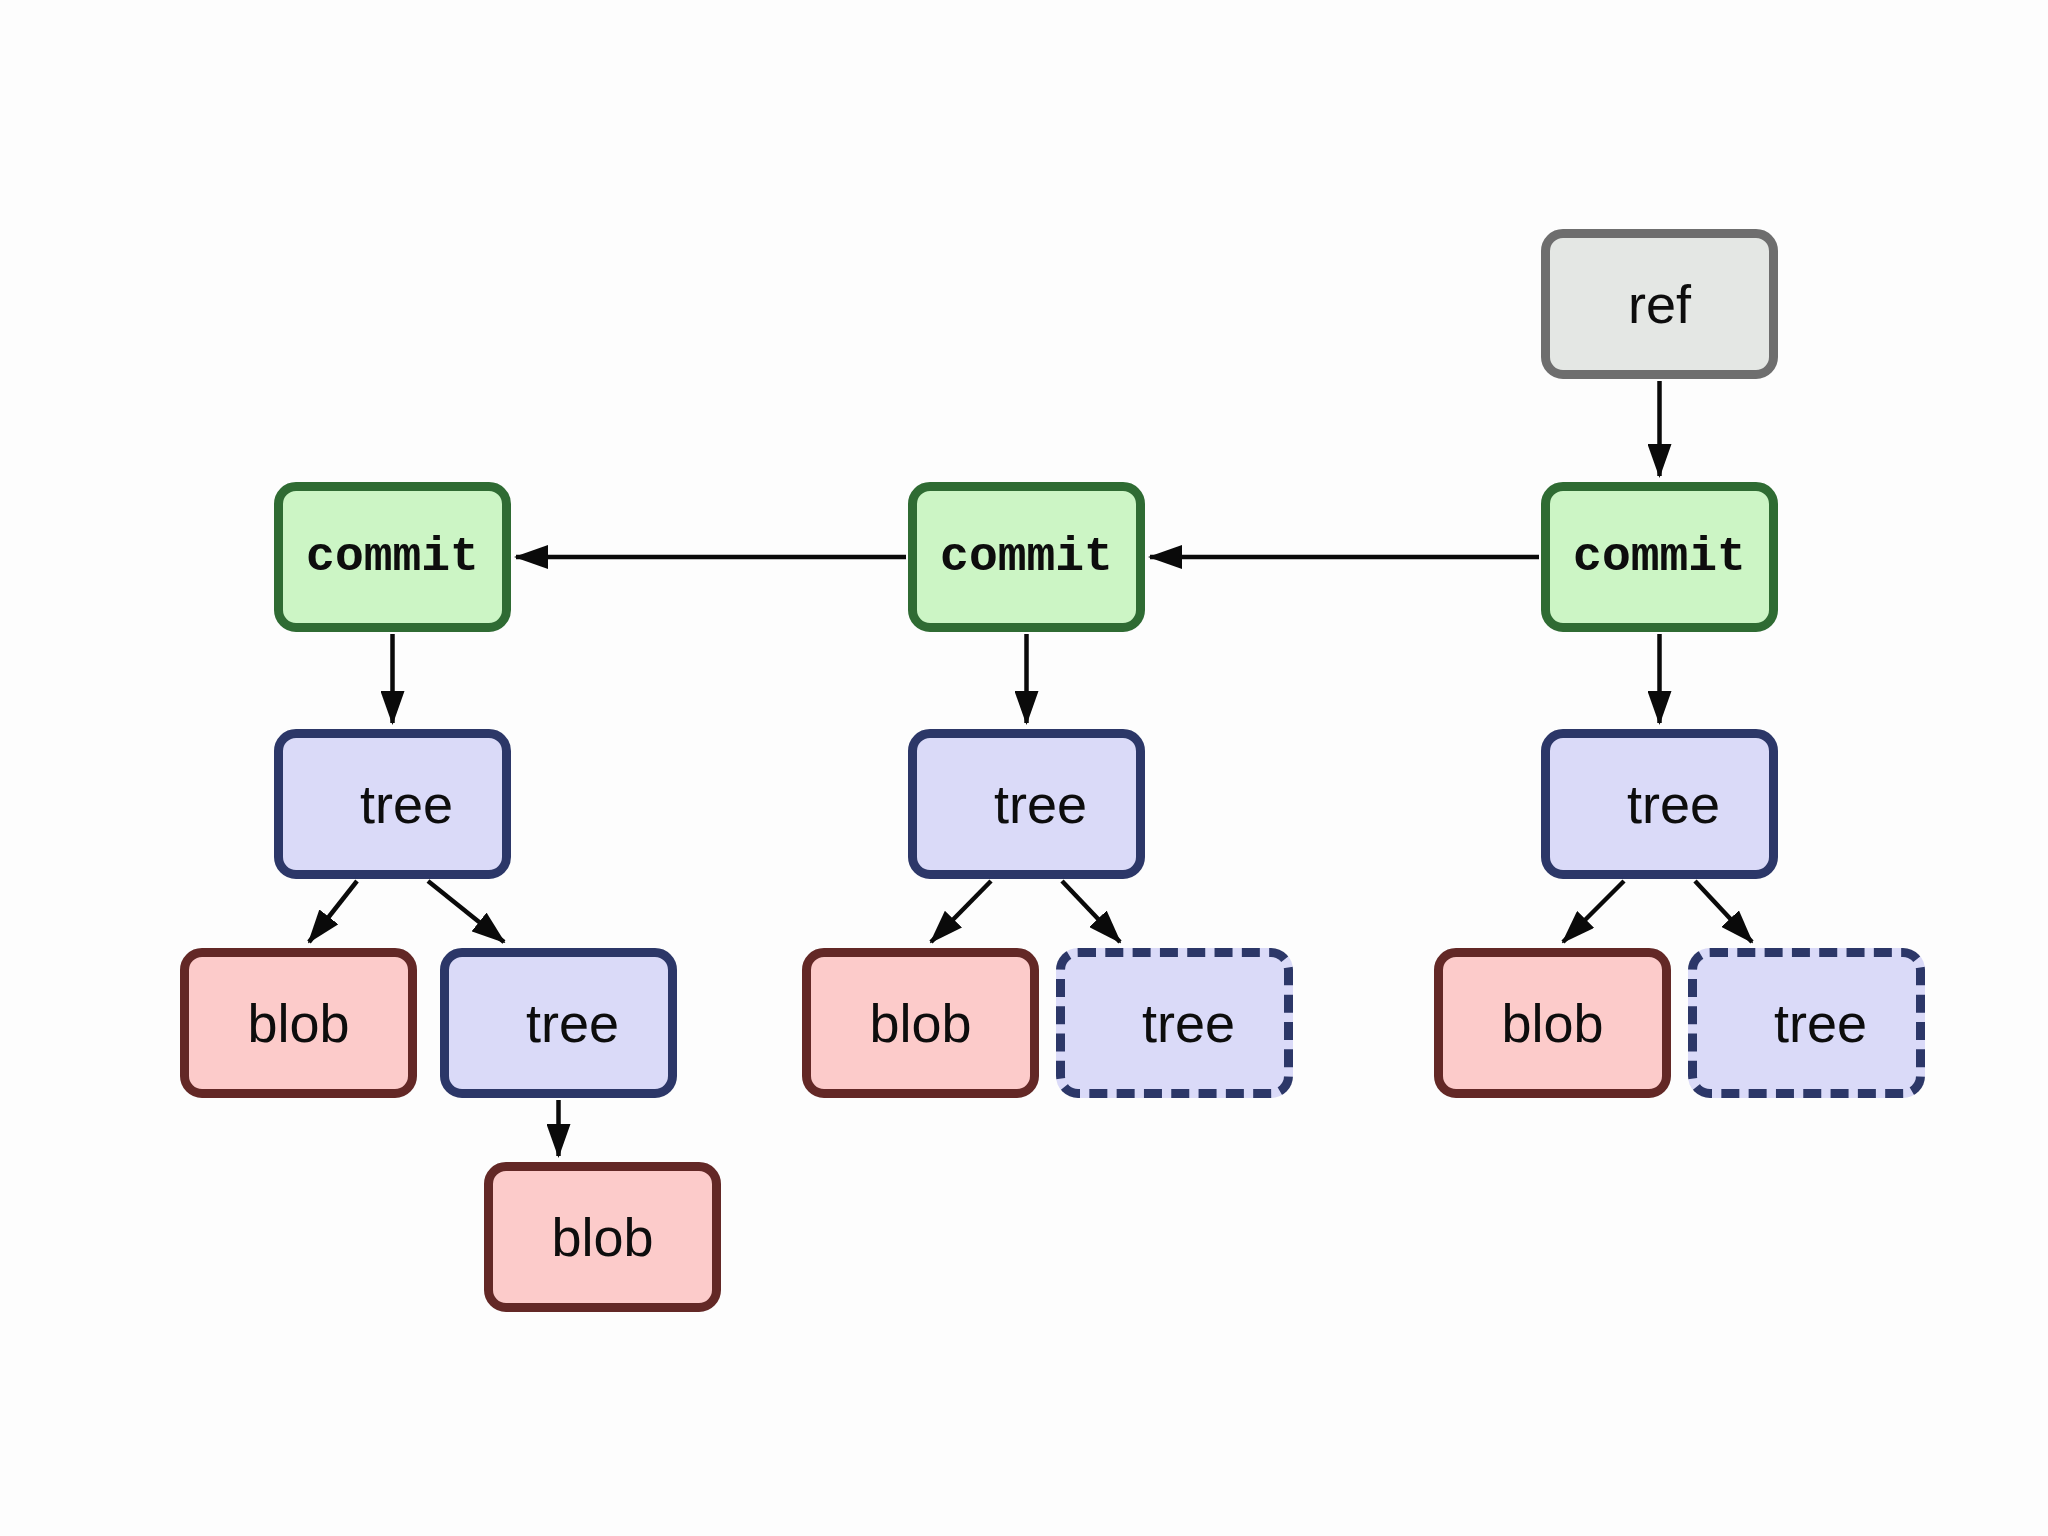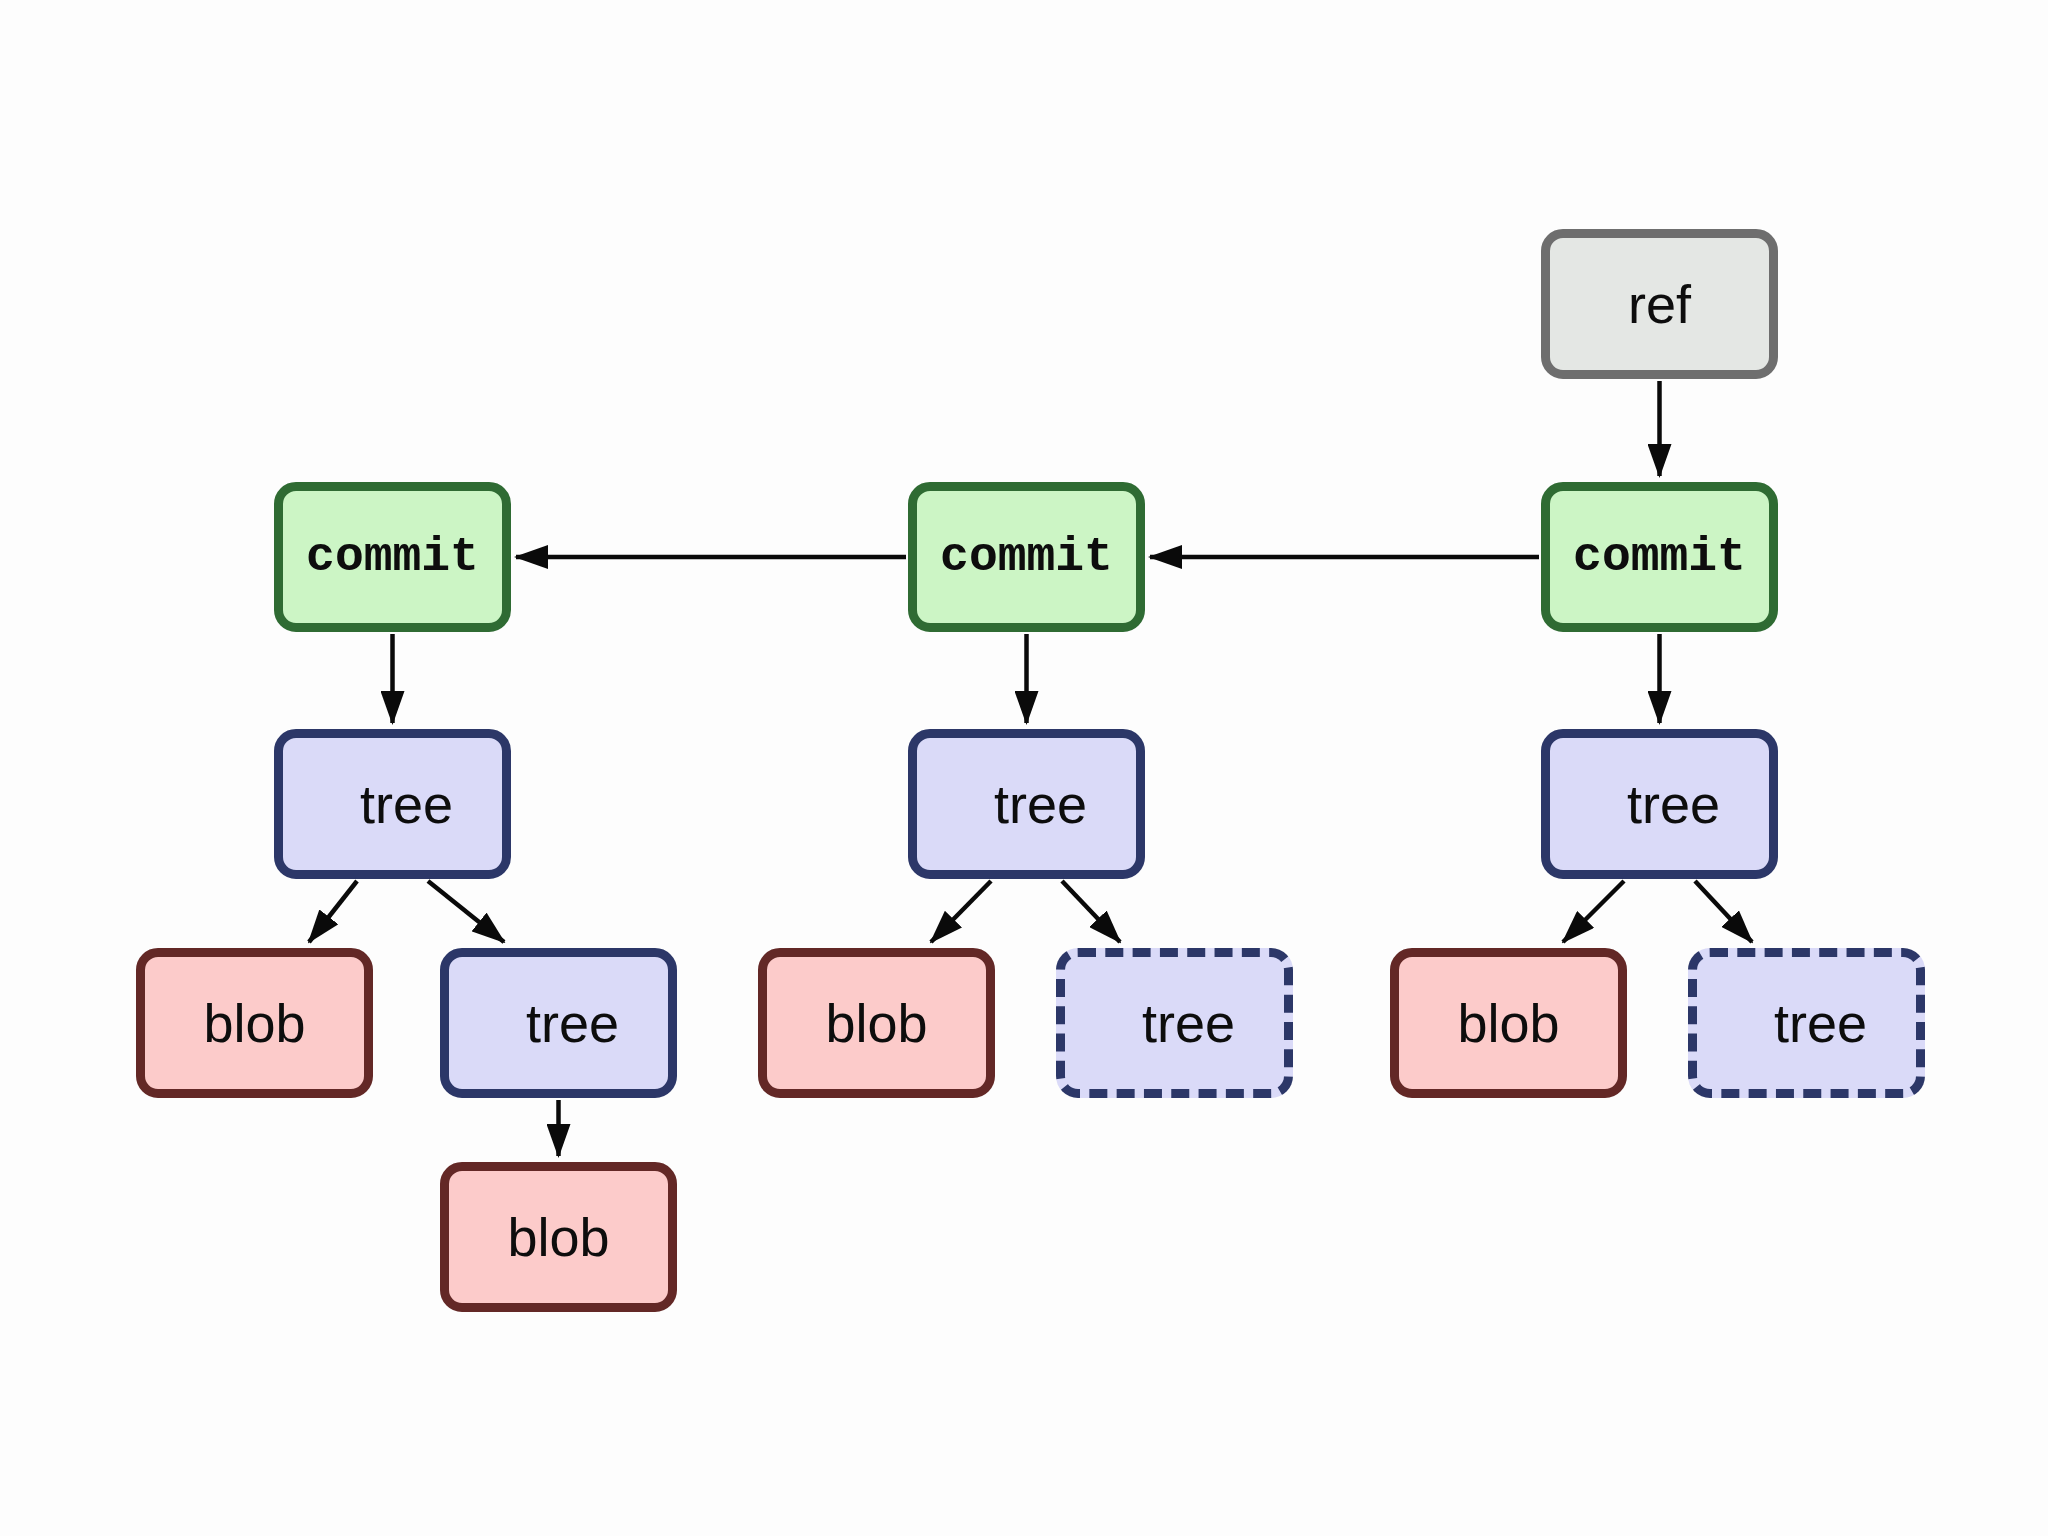--- a/index.html
+++ b/index.html
@@ -66,20 +66,21 @@
     background: var(--tree-fill);
     border-color: var(--tree-border);
     padding-left: 28px;
   }
   .node.tree.dashed {
     border-style: dashed;
   }
   .node.blob {
     background: var(--blob-fill);
     border-color: var(--blob-border);
+    margin-left: 44px;
   }
 </style>
 </head>
 <body>
 
 <div class="canvas">
 
   <svg class="edges" viewBox="0 0 2048 1536" xmlns="http://www.w3.org/2000/svg">
     <defs>
       <marker id="arrowhead" viewBox="0 0 34 24" refX="32" refY="12" markerWidth="34" markerHeight="24" markerUnits="userSpaceOnUse" orient="auto">

